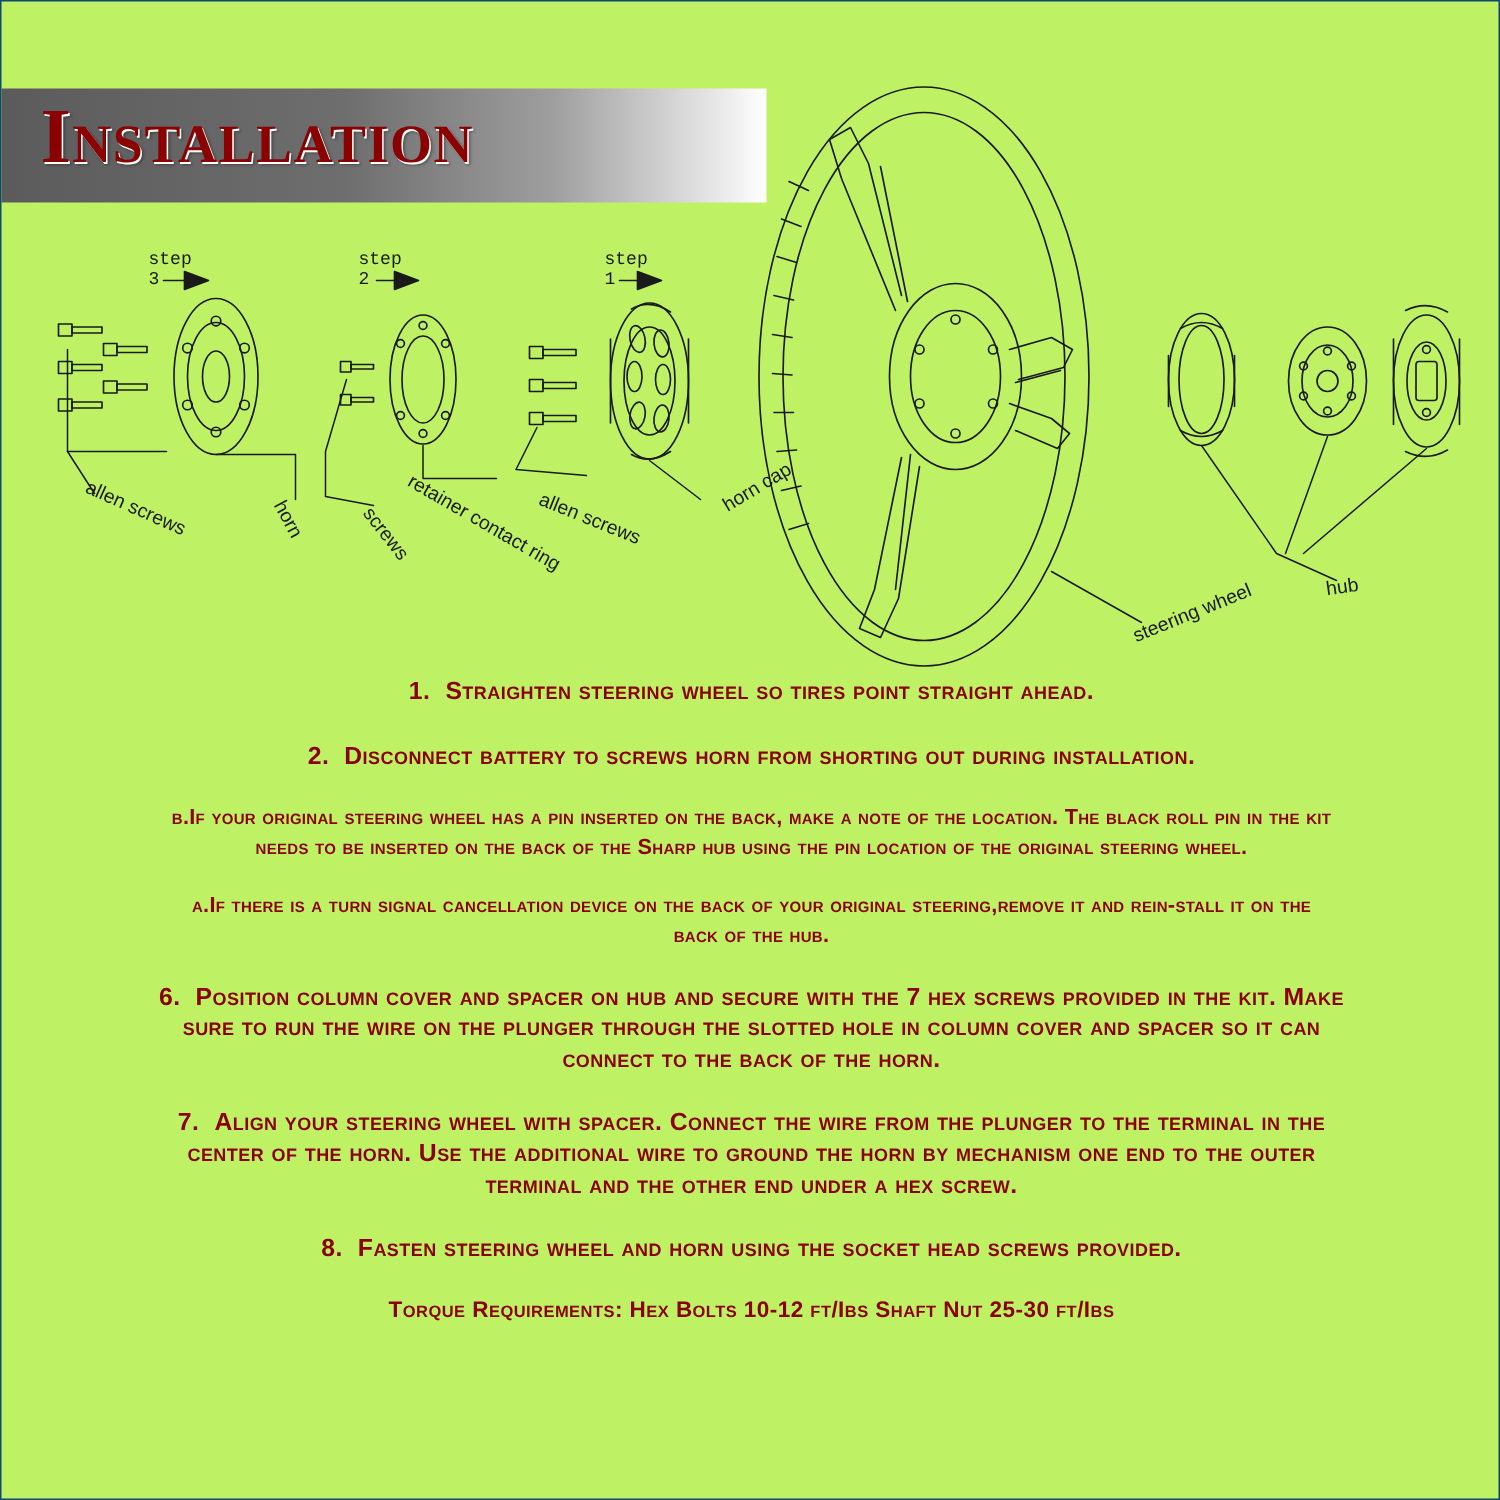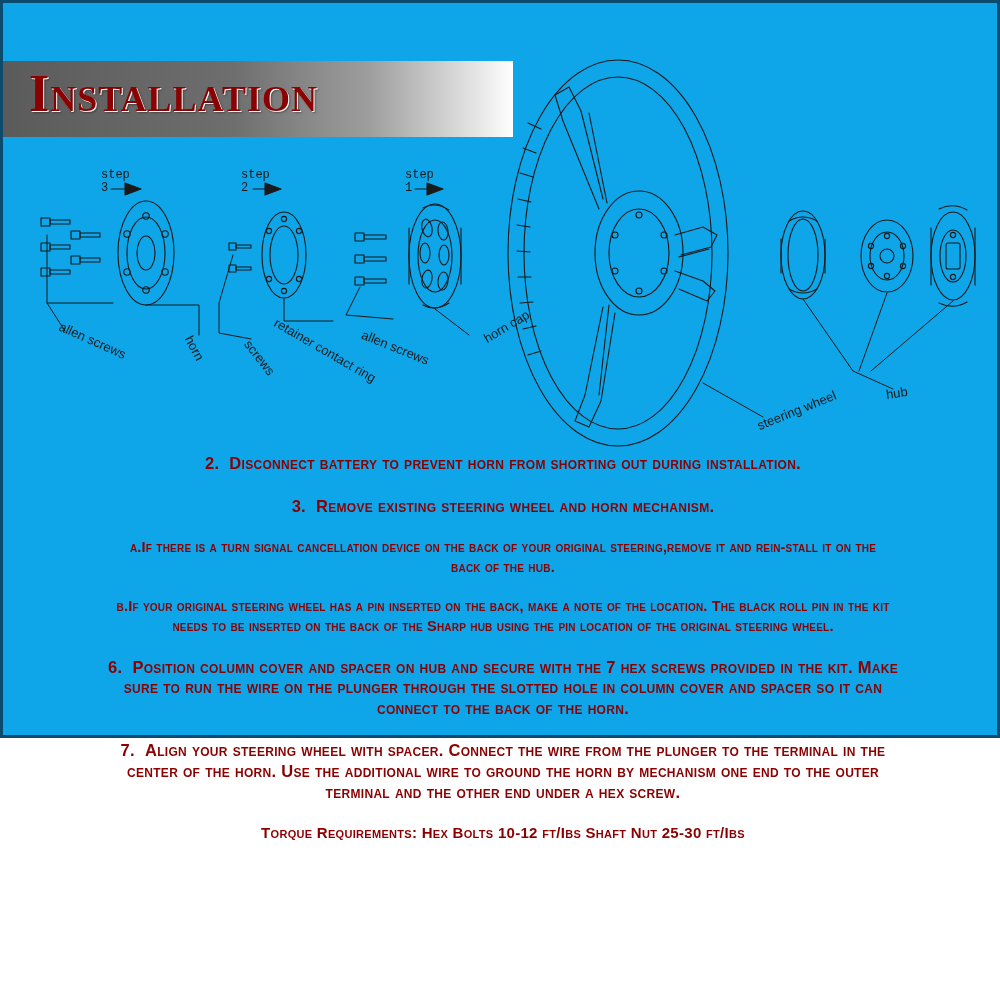--- a/index.html
+++ b/index.html
@@ -11,24 +11,24 @@
     height: 1000px;
     background: #ffffff;
     font-family: "Liberation Sans", sans-serif;
     overflow: hidden;
     position: relative;
   }
   .page {
     position: absolute;
     left: 0; top: 0;
     width: 1000px;
-    height: 738px;
-    border: 3px solid #0c4a6e;
+    height: 1000px;
+    border: 1px solid #0c4a6e;
     box-sizing: border-box;
-    background: #0ea5e9;
+    background: #bef264;
   }
 
   
   .banner {
     position: absolute;
     left: 0;
     top: 58px;
     width: 510px;
     height: 76px;
     background: linear-gradient(to right, #5b5b5b 0%, #6e6e6e 45%, #9e9e9e 72%, #e9e9e9 94%, #ffffff 100%);
@@ -313,44 +313,47 @@
     <div class="dlabel" style="left:250px; top:334px; transform: rotate(52deg);">screws</div>
     <div class="dlabel" style="left:276px; top:312px; transform: rotate(30deg);">retainer contact ring</div>
     <div class="dlabel" style="left:362px; top:324px; transform: rotate(22deg);">allen screws</div>
     <div class="dlabel" style="left:478px; top:330px; transform: rotate(-31deg);">horn cap</div>
     <div class="dlabel" style="left:752px; top:416px; transform: rotate(-22deg);">steering wheel</div>
     <div class="dlabel" style="left:882px; top:384px; transform: rotate(-8deg);">hub</div>
   </div>
 
   <div class="instructions">
 
-
-    <p class="step-line">
-      <span class="num">2.</span><span>Disconnect battery to prevent horn from shorting out during installation.</span>
-    </p>
-
-    <p class="step-line">
-      <span class="num">3.</span><span>Remove existing steering wheel and horn mechanism.</span>
+    <p class="step-line">
+      <span class="num">1.</span><span>Straighten steering wheel so tires point straight ahead.</span>
+    </p>
+
+    <p class="step-line">
+      <span class="num">2.</span><span>Disconnect battery to screws horn from shorting out during installation.</span>
+    </p>
+
+
+    <p class="sub-line">
+      <span class="num">b.</span><span>If your original steering wheel has a pin inserted on the back, make a note of the location. The black roll pin in the kit needs to be inserted on the back of the Sharp hub using the pin location of the original steering wheel.</span>
     </p>
 
     <p class="sub-line">
       <span class="num">a.</span><span>If there is a turn signal cancellation device on the back of your original steering,remove it and rein-stall it on the back of the hub.</span>
     </p>
 
-    <p class="sub-line">
-      <span class="num">b.</span><span>If your original steering wheel has a pin inserted on the back, make a note of the location. The black roll pin in the kit needs to be inserted on the back of the Sharp hub using the pin location of the original steering wheel.</span>
-    </p>
-
 
 
     <p class="step-line">
       <span class="num">6.</span><span>Position column cover and spacer on hub and secure with the 7 hex screws provided in the kit. Make sure to run the wire on the plunger through the slotted hole in column cover and spacer so it can connect to the back of the horn.</span>
     </p>
 
     <p class="step-line">
       <span class="num">7.</span><span>Align your steering wheel with spacer. Connect the wire from the plunger to the terminal in the center of the horn. Use the additional wire to ground the horn by mechanism one end to the outer terminal and the other end under a hex screw.</span>
     </p>
 
+    <p class="step-line">
+      <span class="num">8.</span><span>Fasten steering wheel and horn using the socket head screws provided.</span>
+    </p>
 
     <p class="torque">Torque Requirements: Hex Bolts 10-12 ft/Ibs Shaft Nut 25-30 ft/Ibs</p>
   </div>
 
 </div>
 
 </body></html>

